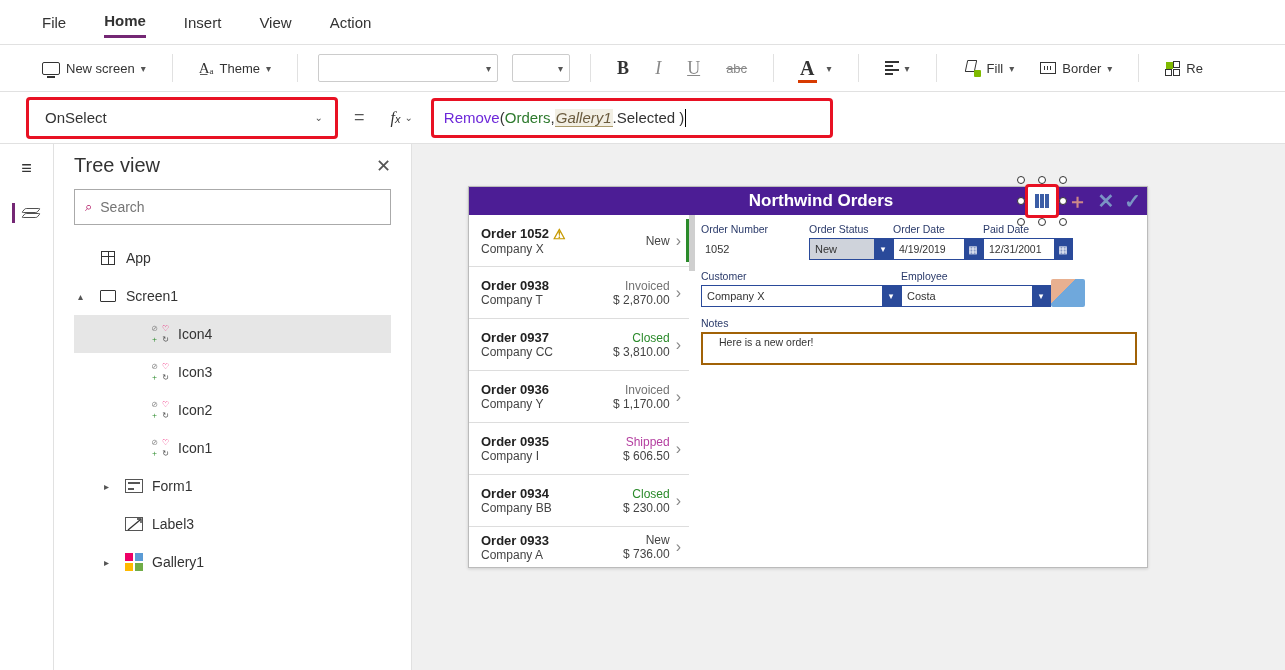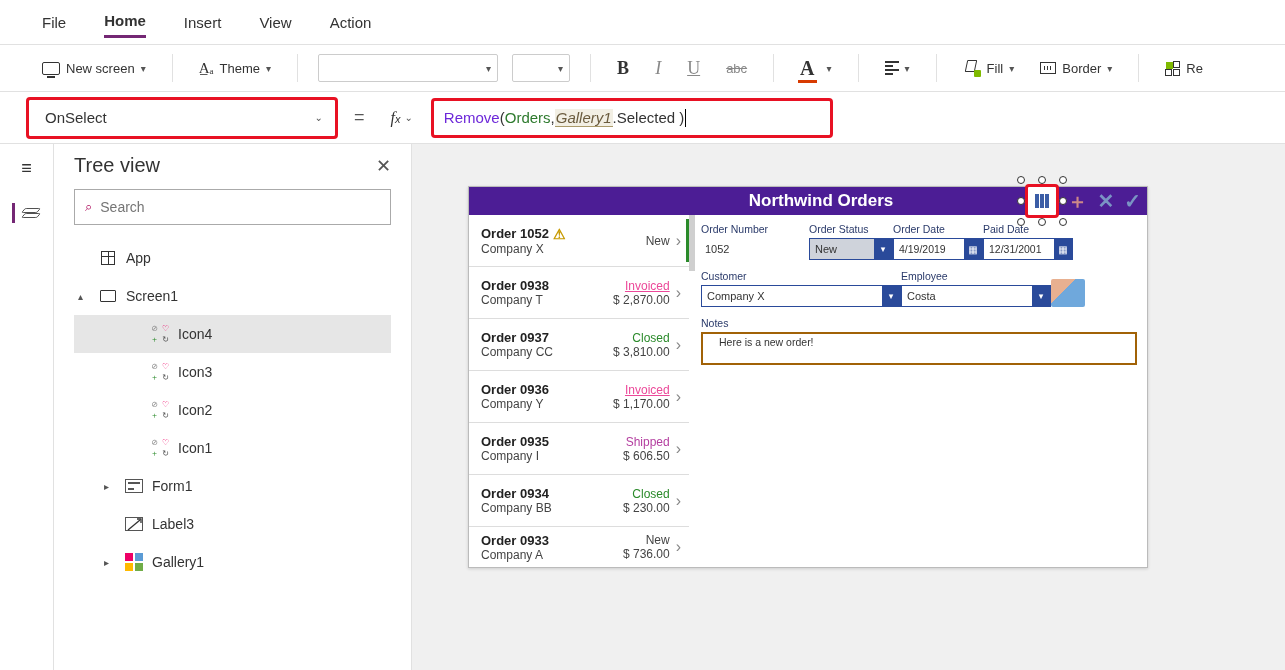--- a/index.html
+++ b/index.html
@@ -104,21 +104,21 @@
   .g-left .ln1 { font-weight:700; font-size:13px; color:#222; display:flex; align-items:flex-start; gap:4px;}
   .g-left .ln2 { font-size:12px; color:#444; }
   .g-right { text-align:right; min-width:64px; }
   .g-right .st { font-size:12px; }
   .g-right .amt { font-size:12px; color:#444; }
   .g-chev { color:#888; font-size:16px; }
   .g-sel { position:absolute; right:0; top:4px; bottom:4px; width:3px; background:#2a8a2a; }
   .scroll-hint { position:absolute; right:-6px; top:0; width:6px; height:56px; background:#cfcfcf; }
 
   .st-New      { color:#444; }
-  .st-Invoiced { color:#ec4899;text-decoration:underline; }
+  .st-Invoiced { color:#737373; }
   .st-Closed   { color:#2a8a2a; }
   .st-Shipped  { color:#b43fa0; }
 
   .detail { flex:1; padding: 8px 10px 14px 12px; font-size:11px; }
   .detail .row { display:flex; margin-bottom:10px; }
   .detail .fld { display:flex; flex-direction:column; gap:3px; }
   .detail label { color:#2a3a6a; font-size:10.5px; }
   .detail .val { height:22px; display:flex; align-items:center; padding:0 4px; }
   .sel-ctrl { border:1px solid #2a4a9a; display:flex; align-items:center; justify-content:space-between; height:22px; padding:0 0 0 5px; font-size:11px;}
   .sel-ctrl .dn { width:18px; height:100%; background:#2a4a9a; color:#fff; display:flex; align-items:center; justify-content:center; font-size:9px;}

